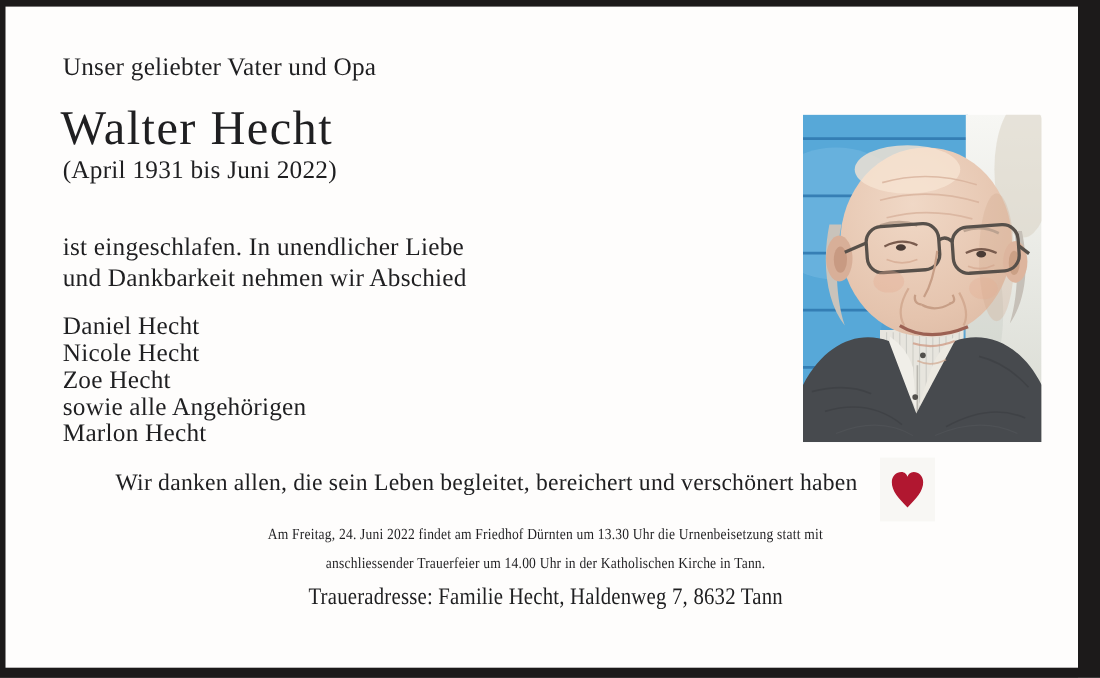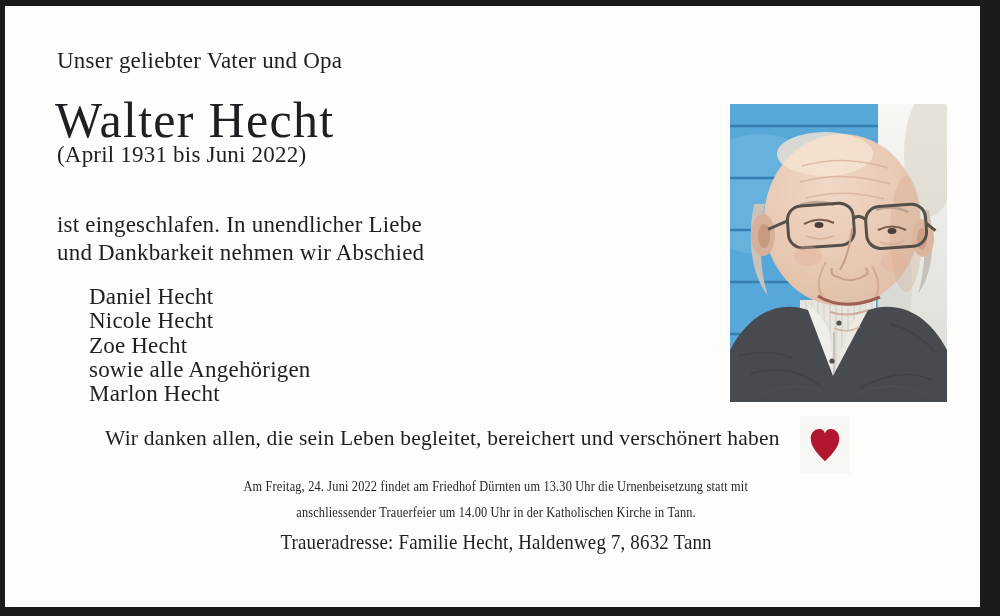--- a/index.html
+++ b/index.html
@@ -9,24 +9,24 @@
     font-family:"Liberation Serif", serif;
     color:#1f1f21;
   }
   
   #clip{
     position:absolute;left:5px;top:6px;width:982px;height:601px;
     background:#fefdfc;
   }
   .t{position:absolute;white-space:nowrap;letter-spacing:.2px;}
   .intro   {left:52px;top:42px;font-size:23px;}
-  .bigname {left:50px;top:86px;font-size:50px;letter-spacing:1.3px;line-height:1.15;}
+  .bigname {left:50px;top:86px;font-size:44px;letter-spacing:1.3px;line-height:1.15;}
   .dates   {left:52px;top:136px;font-size:23px;}
   .msg     {left:52px;top:205px;font-size:23px;line-height:28px;white-space:nowrap;}
-  .mourners{left:52px;top:279px;font-size:23px;line-height:24.3px;margin-left:32px;}
+  .mourners{left:52px;top:279px;font-size:23px;line-height:24.3px;}
   .thanks  {left:52px;top:420px;font-size:21.5px;margin-left:48px;}
   .center-block{position:absolute;left:0;width:982px;text-align:center;}
   .condensed{display:inline-block;transform:scaleX(0.88);transform-origin:50% 50%;}
   .funeral {top:468px;font-size:14px;line-height:26px;}
   .address {top:524px;font-size:21.5px;}
   
   .heart-patch{
     position:absolute;left:795px;top:410px;width:50px;height:58px;
     background:#f8f7f4;display:flex;align-items:center;justify-content:center;
   }

